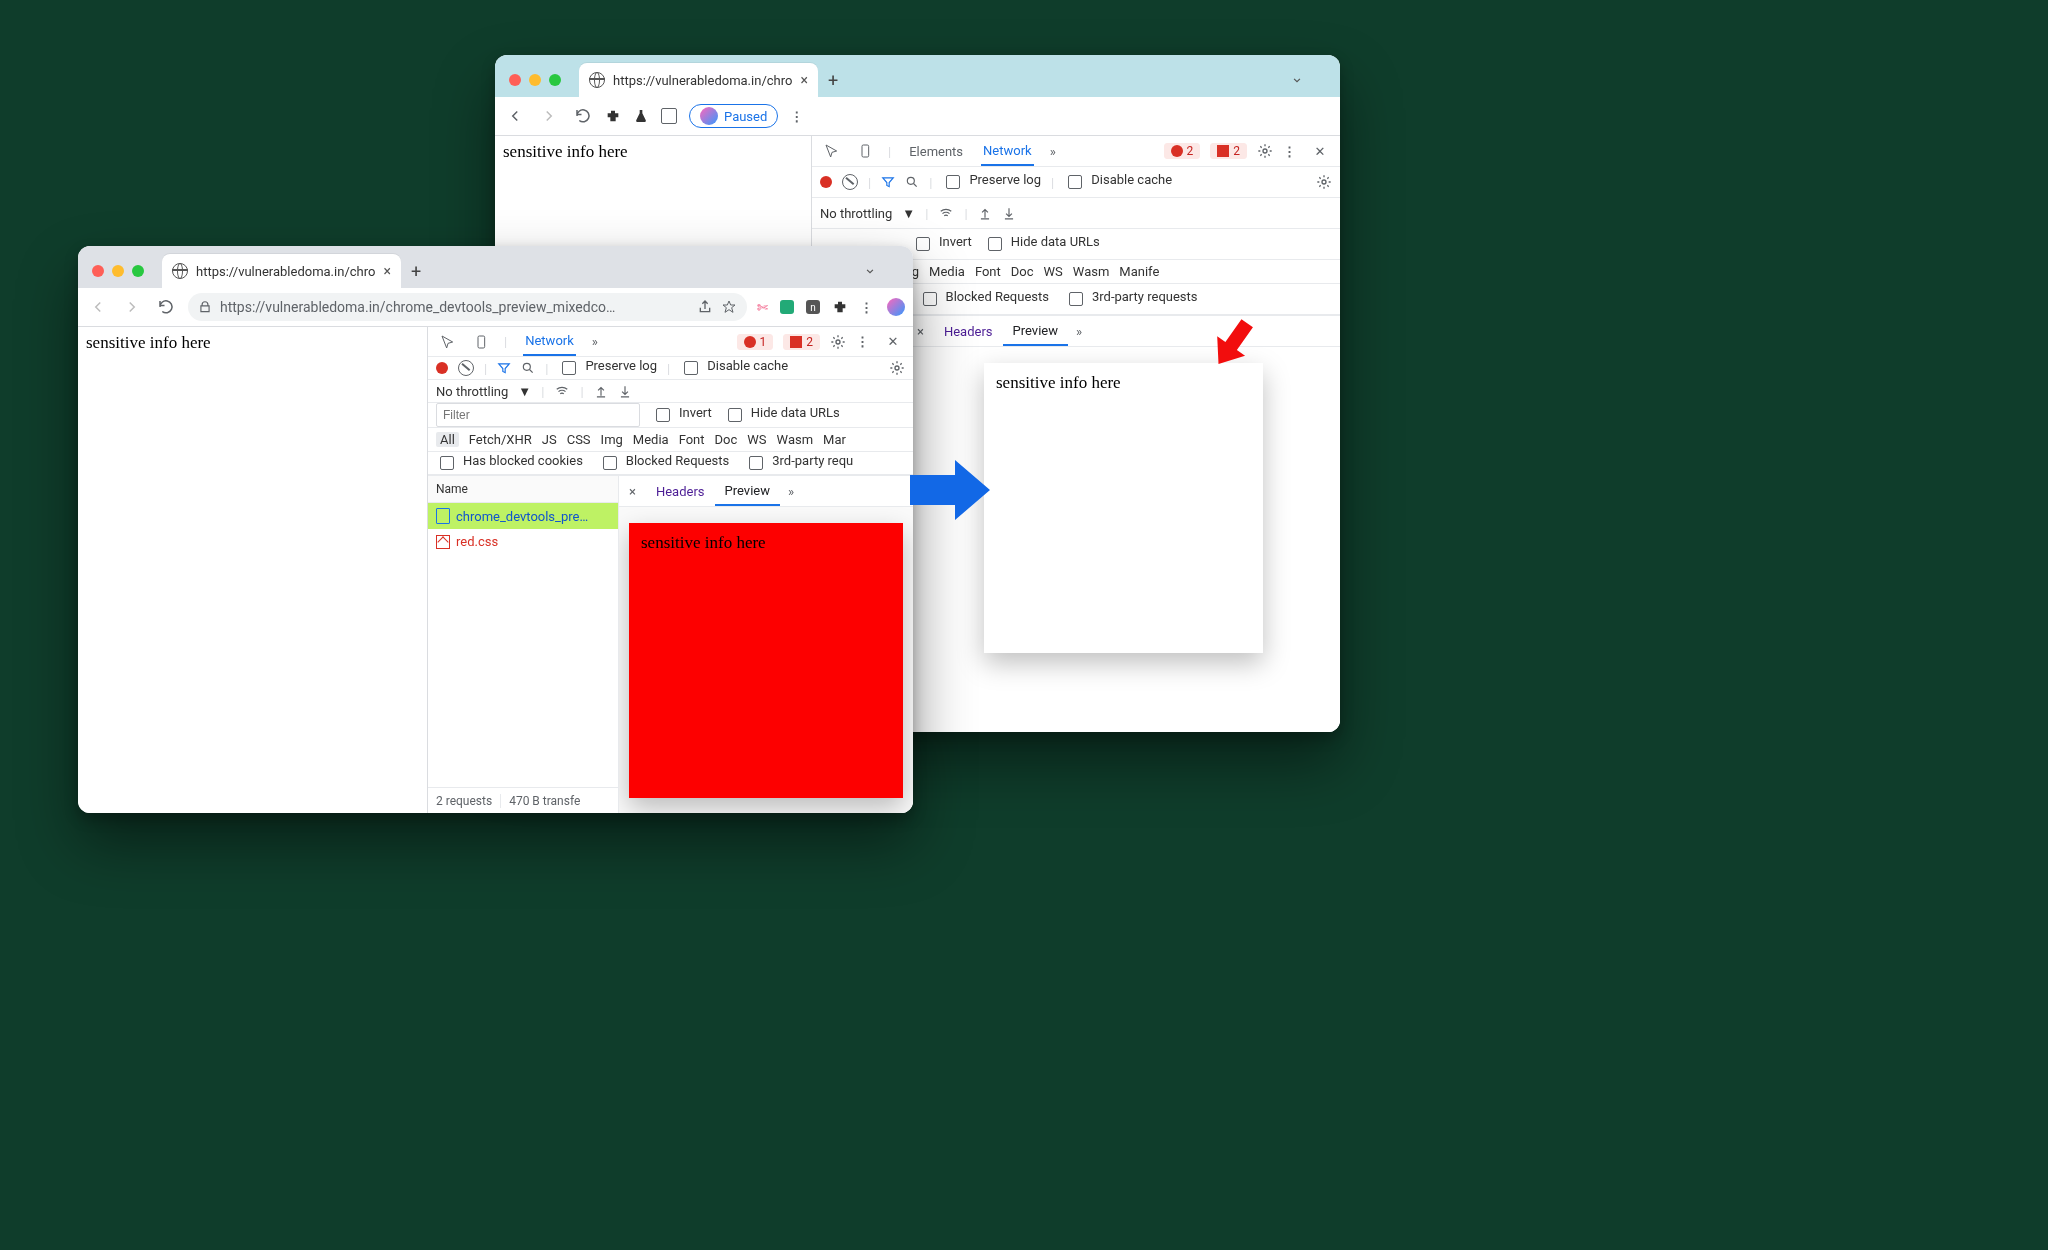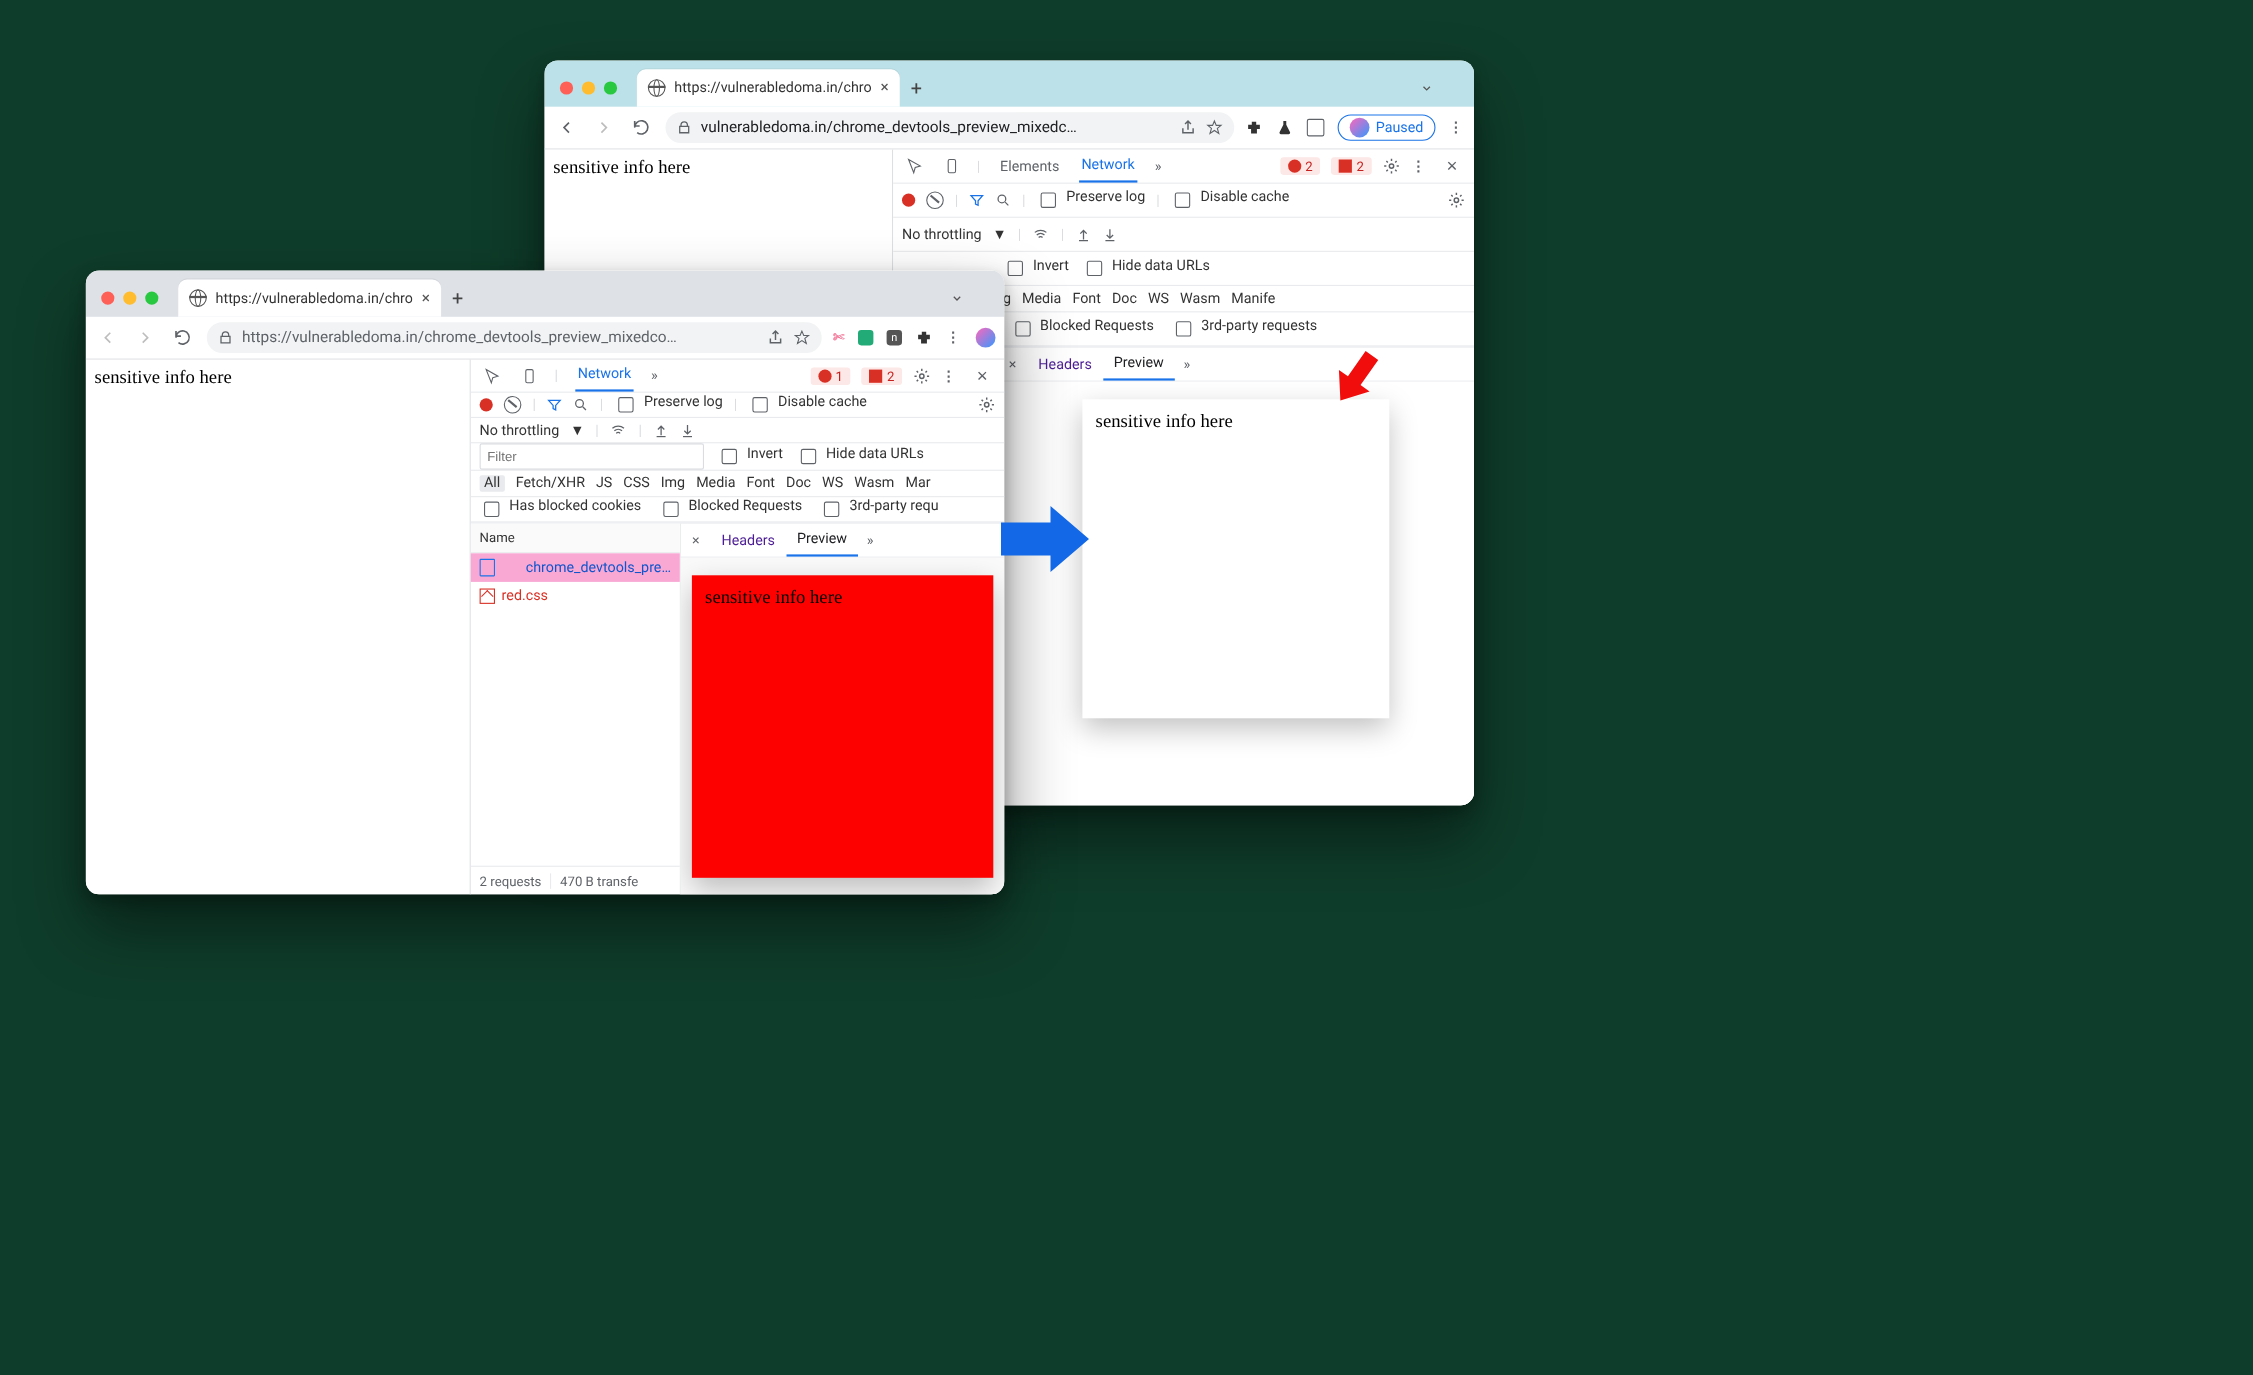--- a/index.html
+++ b/index.html
@@ -102,21 +102,21 @@
   .cb input{ appearance:none; width:14px;height:14px;border:1.5px solid #5f6368;border-radius:2px;}
 
   .filter-input{ border:1px solid #dadce0; background:#fff; border-radius:2px; height:22px; padding:0 6px; color:#888; font-size:12px; width:190px;}
   .chips{ display:flex; flex-wrap:wrap; gap:10px; align-items:center; padding:4px 8px; border-bottom:1px solid #e8eaed; color:#333;}
   .chip{ cursor:pointer; }
   .chip.sel{ background:#e8eaed; border-radius:2px; padding:0 4px;}
   .req-split{ flex:1; display:flex; border-top:1px solid #e8eaed;}
   .req-list{ width:190px; border-right:1px solid #e8eaed; display:flex; flex-direction:column;}
   .req-head{ font-size:12px; color:#333; padding:6px 8px; border-bottom:1px solid #e8eaed; background:#fafafa;}
   .req-item{ display:flex; gap:6px; align-items:center; padding:5px 8px; font-size:13px; cursor:pointer;}
-  .req-item.sel{ background:#f9a8d4;justify-content:space-between;}
+  .req-item.sel{ background:#bef264;}
   .req-item .doc-ico{ width:12px;height:14px;border:1px solid #1a73e8;border-radius:1px;}
   .req-item .err-ico{ width:12px;height:12px;border:1.5px solid #d93025;position:relative;}
   .req-item .err-ico::after{content:"";position:absolute;inset:2px;border-top:1.5px solid #d93025;border-left:1.5px solid #d93025; transform:rotate(45deg);}
   .red-text{color:#d93025;}
   .blue-text{color:#1155cc;}
   .req-footer{ margin-top:auto; border-top:1px solid #e8eaed; font-size:12px; color:#5f6368; padding:6px 8px; display:flex; gap:8px;}
   .req-footer span{border-right:1px solid #e8eaed; padding-right:8px;}
   .req-footer span:last-child{border:none}
 
   .detail{ flex:1; display:flex; flex-direction:column;}
@@ -174,37 +174,20 @@
     <span class="tb-btn disabled">
         <svg viewBox="0 0 24 24" width="18" height="18">
           <path d="M9 6l6 6-6 6" fill="none" stroke="#bdbdbd" stroke-width="2"></path>
         </svg>
       </span>
     <span class="tb-btn">
         <svg viewBox="0 0 24 24" width="18" height="18">
           <path d="M4 12a8 8 0 1 1 3 6M4 4v6h6" fill="none" stroke="#5f6368" stroke-width="2"></path>
         </svg>
       </span>
-    <div class="addrbar">
-      <svg viewBox="0 0 24 24" width="14" height="14">
-          <path d="M7 10V8a5 5 0 1 1 10 0v2m-12 0h14v10H5z" fill="none" stroke="#5f6368" stroke-width="2"></path>
-        </svg>
-      <span class="host">vulnerabledoma.in/chrome_devtools_preview_mixedc…</span>
-      <span class="spacer"></span>
-      <span class="share-icon">
-          <svg viewBox="0 0 24 24">
-            <path d="M12 3v12M8 7l4-4 4 4M5 13v6h14v-6" fill="none" stroke="#5f6368" stroke-width="2"></path>
-          </svg>
-        </span>
-      <span class="star-icon">
-          <svg viewBox="0 0 24 24">
-            <path d="M12 3l2.5 6H21l-5 4 2 7-6-4-6 4 2-7-5-4h6.5z" fill="none" stroke="#5f6368" stroke-width="1.5"></path>
-          </svg>
-        </span>
-    </div>
     <div class="ext-right">
       <span class="ext-icon">
           <svg viewBox="0 0 24 24">
             <path d="M4 8h5V4h6v4h5v6h-4v6H8v-6H4z" fill="#333"></path>
           </svg>
         </span>
       <span>
           <svg viewBox="0 0 24 24" width="16" height="16">
             <path d="M10 3h4v5l5 10a2 2 0 0 1-2 3H7a2 2 0 0 1-2-3l5-10z" fill="#333"></path>
           </svg>

